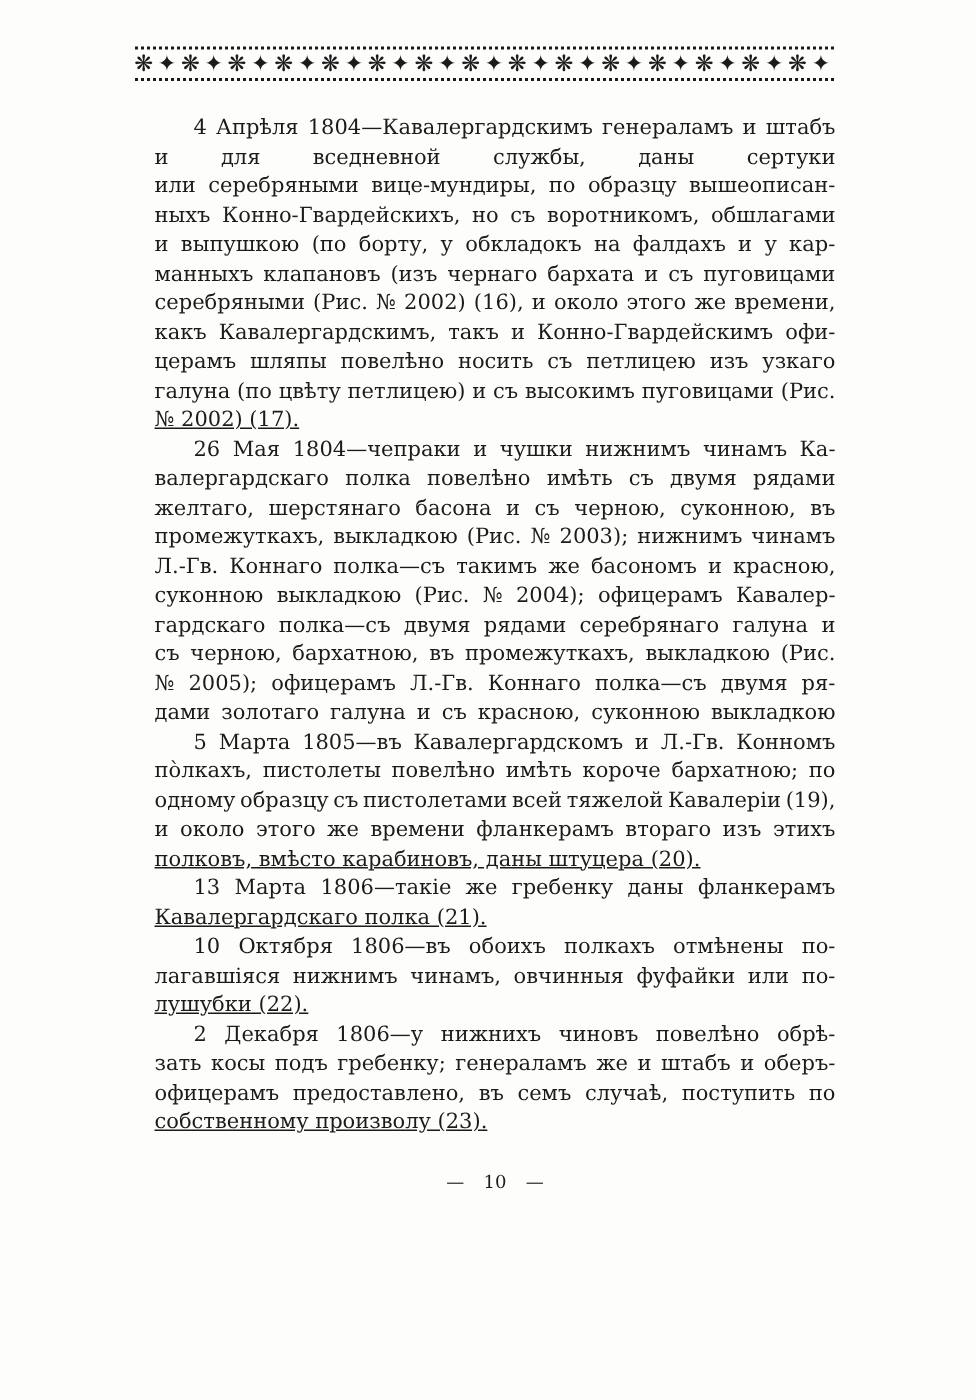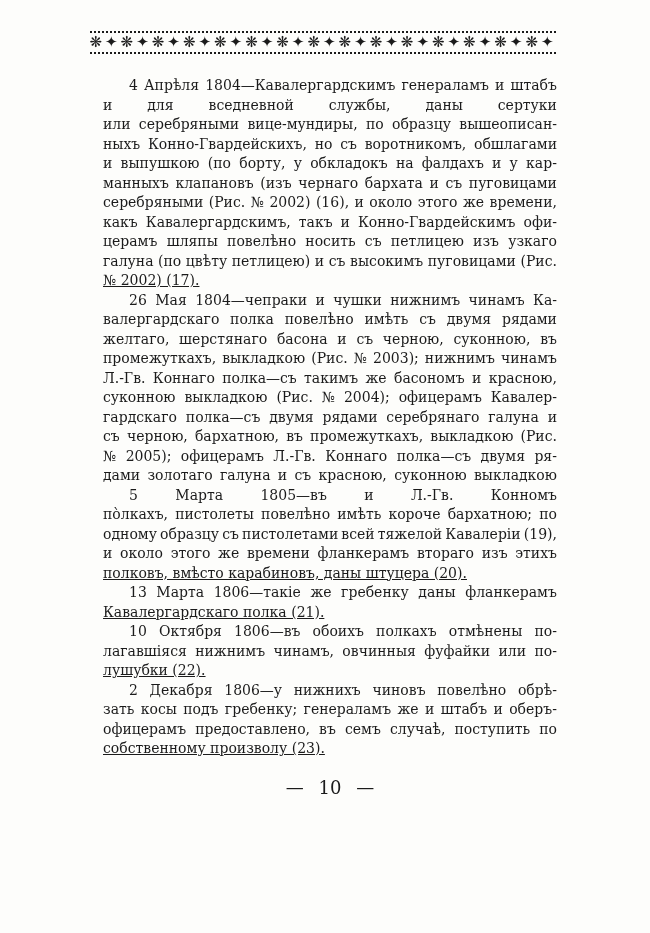--- a/index.html
+++ b/index.html
@@ -43,21 +43,21 @@
     overflow: visible;
   }
   .line span { flex: 0 0 auto; }
   .line.first { padding-left: 26px; }
   .line.last { display: block; text-align: left; text-decoration: underline; }
   .footer {
     position: absolute;
     left: 103px; top: 779px;
     width: 454px;
     text-align: center;
-    font-size: 18px;
+    font-size: 12px;
     line-height: 18px;
     word-spacing: 9px;
   }
 </style>
 </head>
 <body style="--paper: #fdfdfb; --ink: #1b1b1b;">
 
 <div class="page">
   <div class="ornament">❋✦❋✦❋✦❋✦❋✦❋✦❋✦❋✦❋✦❋✦❋✦❋✦❋✦❋✦❋✦</div>
   <div class="text-block" id="text-block">
@@ -255,20 +255,21 @@
           <span>красною,</span>
           <span>суконною</span>
           <span>выкладкою</span>
         </div>
       </div>
       <div>
         <div class="line first">
           <span>5</span>
           <span>Марта</span>
           <span>1805—въ</span>
+          <span>Кавалергардскомъ</span>
           <span>и</span>
           <span>Л.-Гв.</span>
           <span>Конномъ</span>
         </div>
         <div class="line">
           <span>по̀лкахъ,</span>
           <span>пистолеты</span>
           <span>повелѣно</span>
           <span>имѣть</span>
           <span>короче</span>

